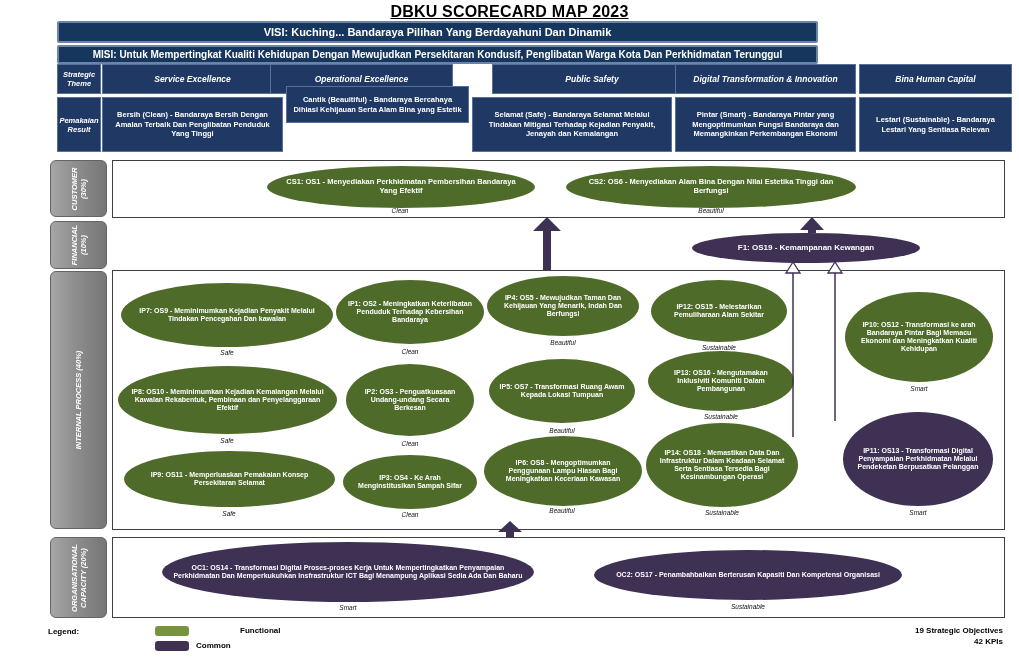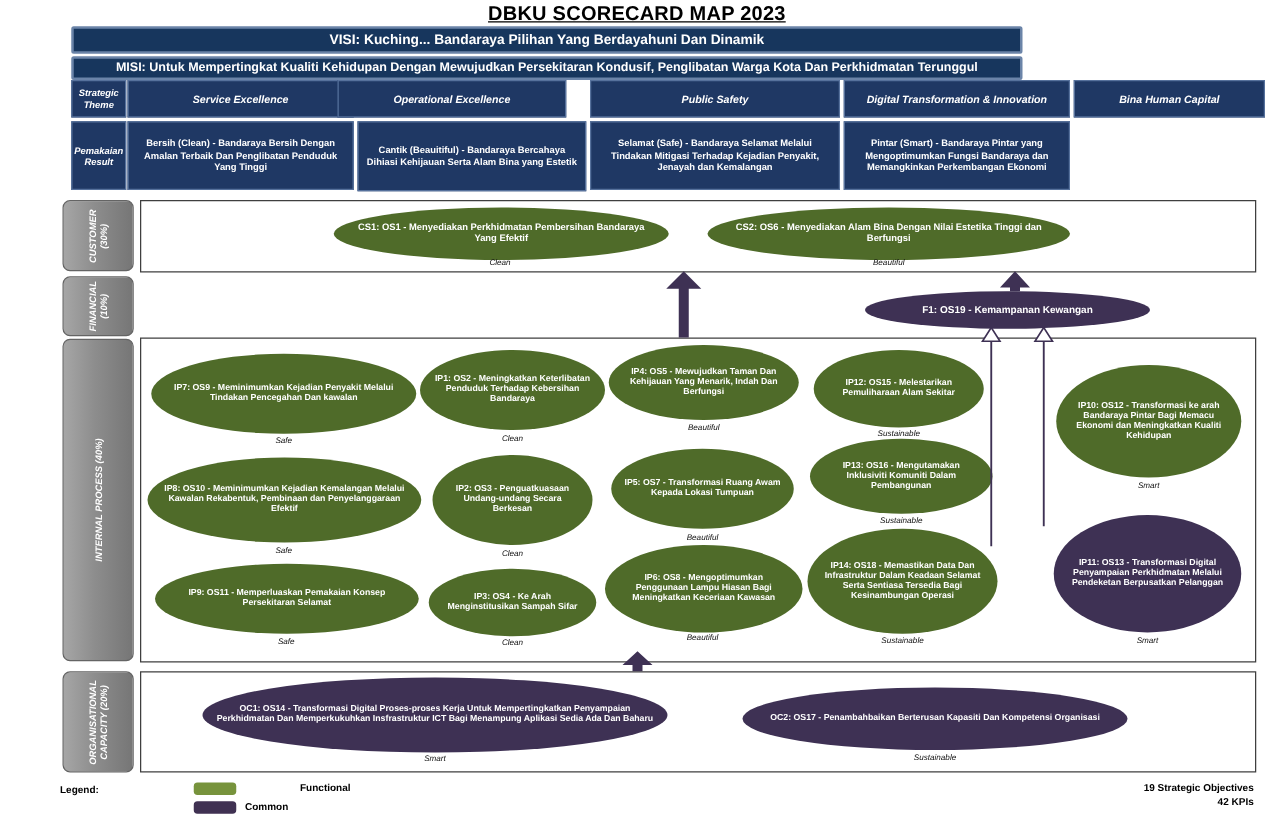--- a/index.html
+++ b/index.html
@@ -40,29 +40,30 @@
 <div class="canvas">
 
   <div class="title">DBKU SCORECARD MAP 2023</div>
 
   <div class="bar visi">VISI:  Kuching... Bandaraya Pilihan Yang Berdayahuni Dan Dinamik</div>
   <div class="bar misi">MISI: Untuk Mempertingkat Kualiti Kehidupan Dengan Mewujudkan Persekitaran Kondusif, Penglibatan Warga Kota Dan Perkhidmatan Terunggul</div>
 
   <div class="cell rowlabel" style="left:57px;top:64px;width:44px;height:30px;">Strategic Theme</div>
   <div class="cell theme-cell" style="left:102px;top:64px;width:181px;height:30px;">Service Excellence</div>
   <div class="cell theme-cell" style="left:270px;top:64px;width:183px;height:30px;">Operational Excellence</div>
-  <div class="cell theme-cell" style="left:472px;top:64px;width:200px;height:30px;">Public Safety</div>
+  <div class="cell theme-cell" style="left:492px;top:64px;width:200px;height:30px;">Public Safety</div>
   <div class="cell theme-cell" style="left:675px;top:64px;width:181px;height:30px;">Digital  Transformation &amp; Innovation</div>
   <div class="cell theme-cell" style="left:859px;top:64px;width:153px;height:30px;">Bina Human Capital</div>
 
   <div class="cell rowlabel" style="left:57px;top:97px;width:44px;height:55px;">Pemakaian Result</div>
   <div class="cell result-cell" style="left:102px;top:97px;width:181px;height:55px;">Bersih (Clean) - Bandaraya Bersih Dengan Amalan Terbaik Dan Penglibatan Penduduk Yang Tinggi</div>
-  <div class="cell result-cell" style="left:286px;top:97px;width:183px;height:56px;">Cantik (Beauitiful) - Bandaraya Bercahaya Dihiasi Kehijauan Serta Alam Bina yang Estetik</div>
+  <div class="cell result-cell" style="left:286px;top:86px;width:183px;height:37px;">Cantik (Beauitiful) - Bandaraya Bercahaya Dihiasi Kehijauan Serta Alam Bina yang Estetik</div>
   <div class="cell result-cell" style="left:472px;top:97px;width:200px;height:55px;">Selamat (Safe) - Bandaraya Selamat Melalui Tindakan Mitigasi Terhadap Kejadian Penyakit, Jenayah dan Kemalangan</div>
   <div class="cell result-cell" style="left:675px;top:97px;width:181px;height:55px;">Pintar (Smart) - Bandaraya Pintar yang Mengoptimumkan Fungsi Bandaraya dan Memangkinkan Perkembangan Ekonomi</div>
+  <div class="cell result-cell" style="left:859px;top:97px;width:153px;height:55px;">Lestari (Sustainable) - Bandaraya Lestari Yang Sentiasa Relevan</div>
 
   <div class="tab" style="top:160px;height:57px;">
     <div class="tab-text" style="width:55px;">CUSTOMER (30%)</div>
   </div>
   <div class="tab" style="top:221px;height:48px;">
     <div class="tab-text" style="width:46px;">FINANCIAL (10%)</div>
   </div>
   <div class="tab" style="top:271px;height:258px;">
     <div class="tab-text" style="width:256px;">INTERNAL PROCESS (40%)</div>
   </div>

